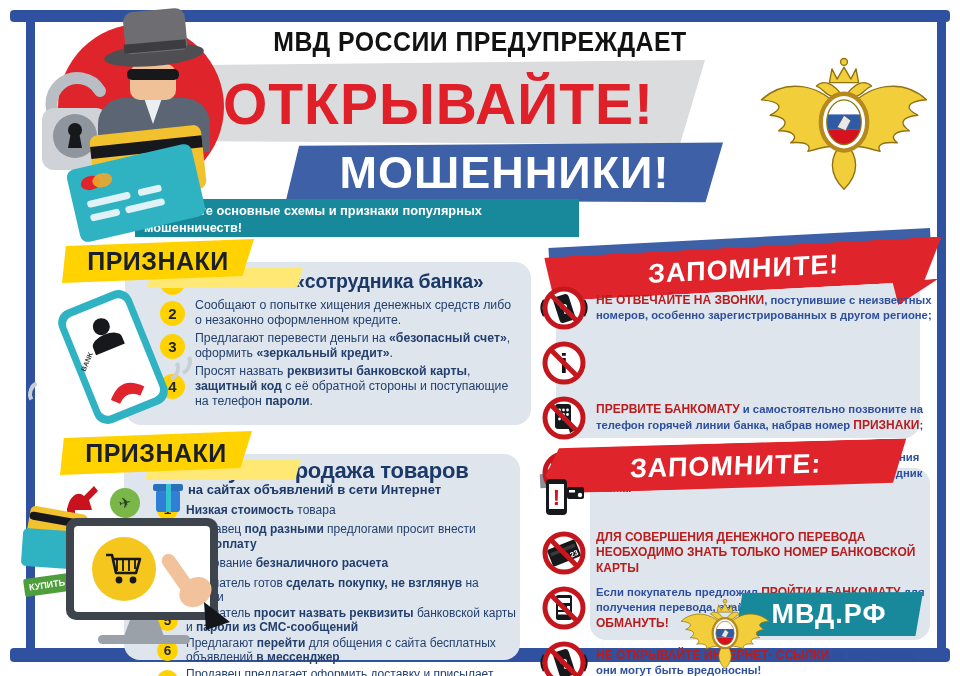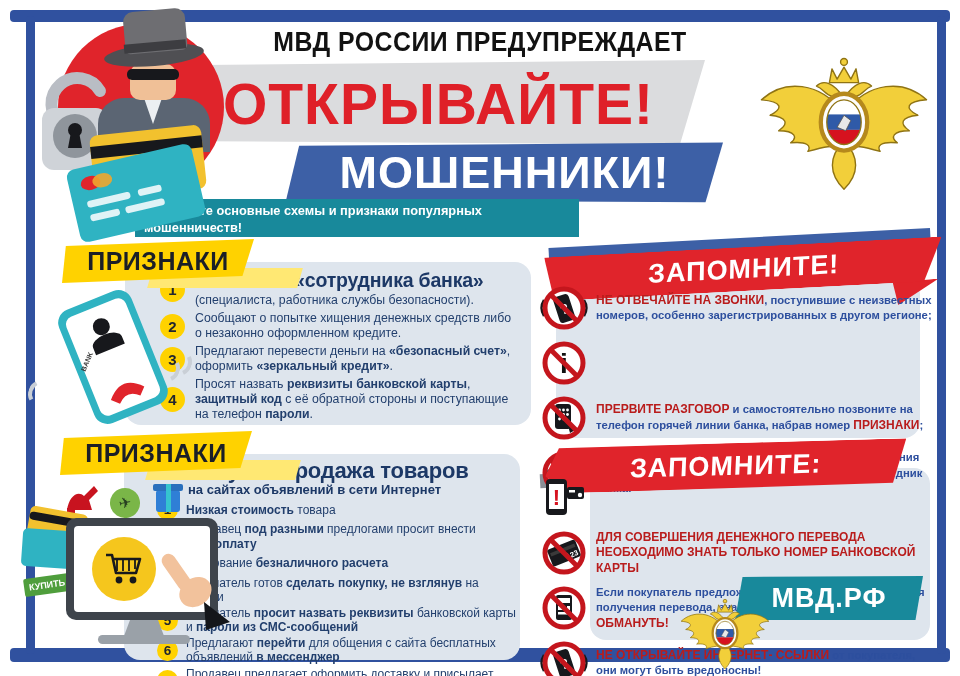--- a/index.html
+++ b/index.html
@@ -130,21 +130,21 @@
 
   .rlist{position:absolute;z-index:5;}
   .rlist.one{left:540px;top:284px;width:392px;}
   .rlist.two{left:540px;top:474px;width:390px;}
   .rlist .row{display:flex;align-items:center;margin-bottom:7px;}
   .rlist .ic{flex:0 0 auto;width:48px;height:48px;margin-right:8px;}
   .rlist .segs{font-size:11.3px;line-height:1.3;color:#2d4f9e;font-weight:700;}
   .rlist .sg-em{color:#b91c1c;font-weight:800;font-size:12px;}
 
   
-  .site{position:absolute;left:735px;top:576px;width:188px;height:44px;background:#18899b;z-index:5;
+  .site{position:absolute;left:735px;top:592px;width:188px;height:44px;background:#18899b;z-index:5;
         clip-path:polygon(4% 2%,100% 0,96% 100%,0 100%);display:flex;align-items:center;justify-content:center;}
   .site .t{font-size:27px;font-weight:800;color:#fff;letter-spacing:1px;}
 </style>
 </head>
 <body>
 
 <div id="poster">
   <div class="bar top"></div>
   <div class="bar bottom"></div>
   <div class="bar left"></div>
@@ -219,21 +219,20 @@
   <div class="signs-shadow one"></div>
   <div class="signs-label one">
     <div class="t">ПРИЗНАКИ</div>
   </div>
   <div class="gcard l1">
     <div class="list">
         <div class="row">
           <div class="numc">1</div>
           <div class="segs">
             <span class="sg-title">Звонок от «сотрудника банка»</span>
-            <span class="sg-sub">(специалиста, работника службы безопасности).</span>
           </div>
         </div>
         <div class="row">
           <div class="numc">2</div>
           <div class="segs"><span>Сообщают о попытке хищения денежных средств либо о незаконно оформленном кредите.</span></div>
         </div>
         <div class="row">
           <div class="numc">3</div>
           <div class="segs"><span>Предлагают перевести деньги на </span><span class="sg-b">«безопасный счет»</span><span>, оформить </span><span class="sg-b">«зеркальный кредит»</span><span>.</span></div>
         </div>
@@ -376,21 +375,21 @@
               <circle cx="27.5" cy="16" r="1.4"></circle>
               <circle cx="19.5" cy="20.5" r="1.4"></circle>
               <circle cx="23.5" cy="20.5" r="1.4"></circle>
               <circle cx="27.5" cy="20.5" r="1.4"></circle>
               <circle cx="19.5" cy="25" r="1.4"></circle>
               <circle cx="23.5" cy="25" r="1.4"></circle>
             </g>
             <path d="M27 28 l10 7 -7 4 z" fill="#17181c"></path>
             <line x1="11.5" y1="11.5" x2="36.5" y2="36.5" stroke="#c4161d" stroke-width="5" stroke-linecap="round"></line>
           </svg></div>
-        <div class="segs"><span class="sg-em">ПРЕРВИТЕ РАЗГОВОР</span><span> и самостоятельно позвоните на телефон горячей линии банка, набрав номер </span><span class="sg-em">ПРИЗНАКИ</span><span>;</span></div>
+        <div class="segs"><span class="sg-em">ПРЕРВИТЕ БАНКОМАТУ</span><span> и самостоятельно позвоните на телефон горячей линии банка, набрав номер </span><span class="sg-em">ПРИЗНАКИ</span><span>;</span></div>
       </div>
       <div class="row">
         <div class="ic"><svg width="48" height="48" viewBox="0 0 48 48">
             <circle cx="24" cy="24" r="19" fill="#fff" stroke="#c4161d" stroke-width="5"></circle>
             <g transform="rotate(-22 24 24)">
               <rect x="9" y="15" width="30" height="18" rx="2.5" fill="#17181c"></rect>
               <rect x="11" y="19" width="26" height="3.5" fill="#3a3a3a"></rect>
               <text x="31" y="31" font-size="7.5" font-weight="bold" fill="#fff" text-anchor="middle">123</text>
             </g>
             <line x1="11.5" y1="11.5" x2="36.5" y2="36.5" stroke="#c4161d" stroke-width="5" stroke-linecap="round"></line>

